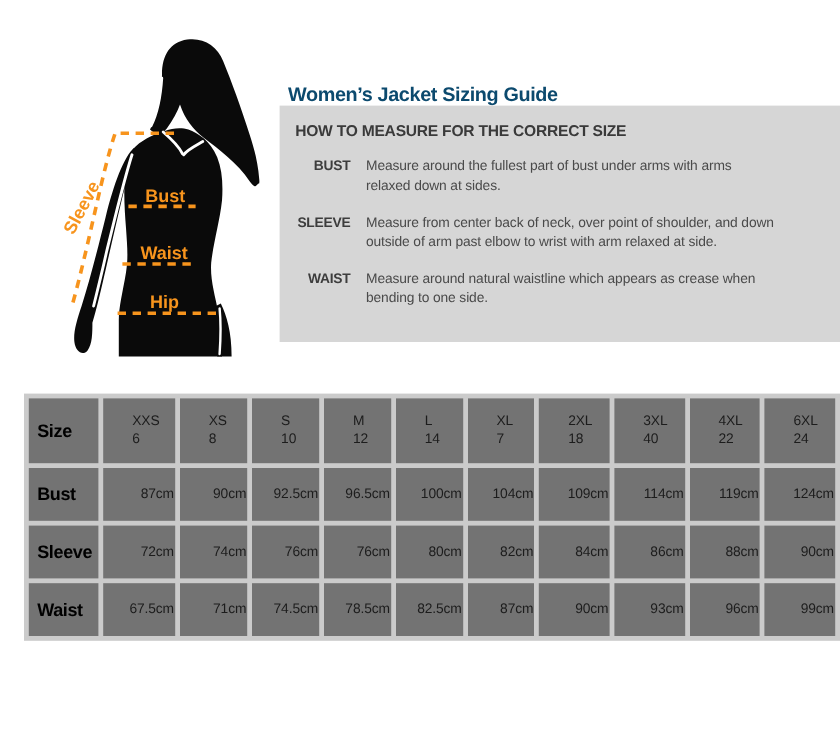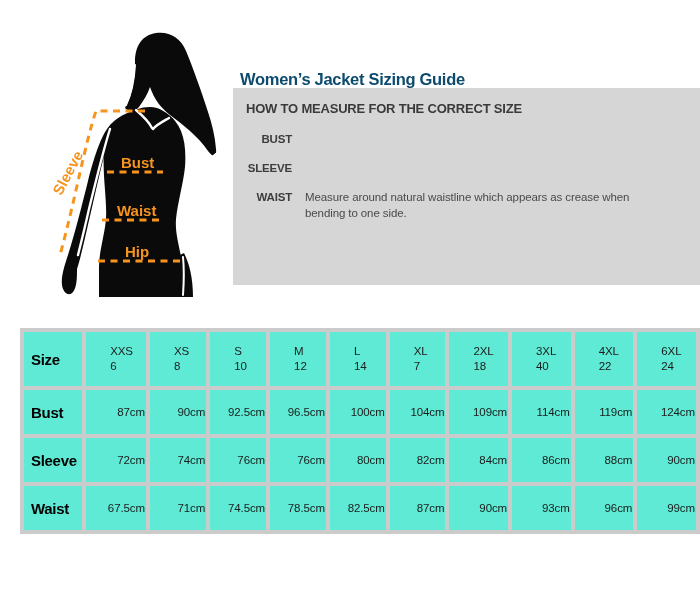--- a/index.html
+++ b/index.html
@@ -31,21 +31,21 @@
   .measure-text{
     margin-left:13px;width:378px;font-size:11.5px;line-height:15.5px;
     color:#4a4a4a;white-space:pre-line;letter-spacing:-0.1px;
   }
   
   .size-table{
     position:absolute;left:20px;top:328px;
     border-collapse:separate;border-spacing:4px;background:#cbcbcb;
   }
   .size-table td{
-    background:#5eead4;color:#1c1c1c;vertical-align:middle;
+    background:#737373;color:#1c1c1c;vertical-align:middle;
     font-size:11.5px;letter-spacing:-0.1px;margin-left:36px;
   }
   td.corner, td.row-label{
     width:54px;font-size:15px;font-weight:bold;color:#000;
     padding-left:7px;letter-spacing:-0.3px;
   }
   td.col-header{width:45px;padding-left:24px;height:52px;}
   td.col-header div{line-height:15px;}
   td.value-cell{width:45px;text-align:right;height:42px;}
   tr.data-row td{height:42px;}
@@ -105,24 +105,28 @@
   </svg>
 </div>
 
 <div class="page-title">Women’s Jacket Sizing Guide</div>
 
 <div class="measure-panel">
   <div class="measure-heading">HOW TO MEASURE FOR THE CORRECT SIZE</div>
 
   <div class="measure-row">
     <div class="measure-label">BUST</div>
+    <div class="measure-text">Measure around the fullest part of bust under arms with arms
+relaxed down at sides.</div>
   </div>
 
   <div class="measure-row">
     <div class="measure-label">SLEEVE</div>
+    <div class="measure-text">Measure from center back of neck, over point of shoulder, and down
+outside of arm past elbow to wrist with arm relaxed at side.</div>
   </div>
 
   <div class="measure-row">
     <div class="measure-label">WAIST</div>
     <div class="measure-text">Measure around natural waistline which appears as crease when
 bending to one side.</div>
   </div>
 </div>
 
 <table class="size-table">

